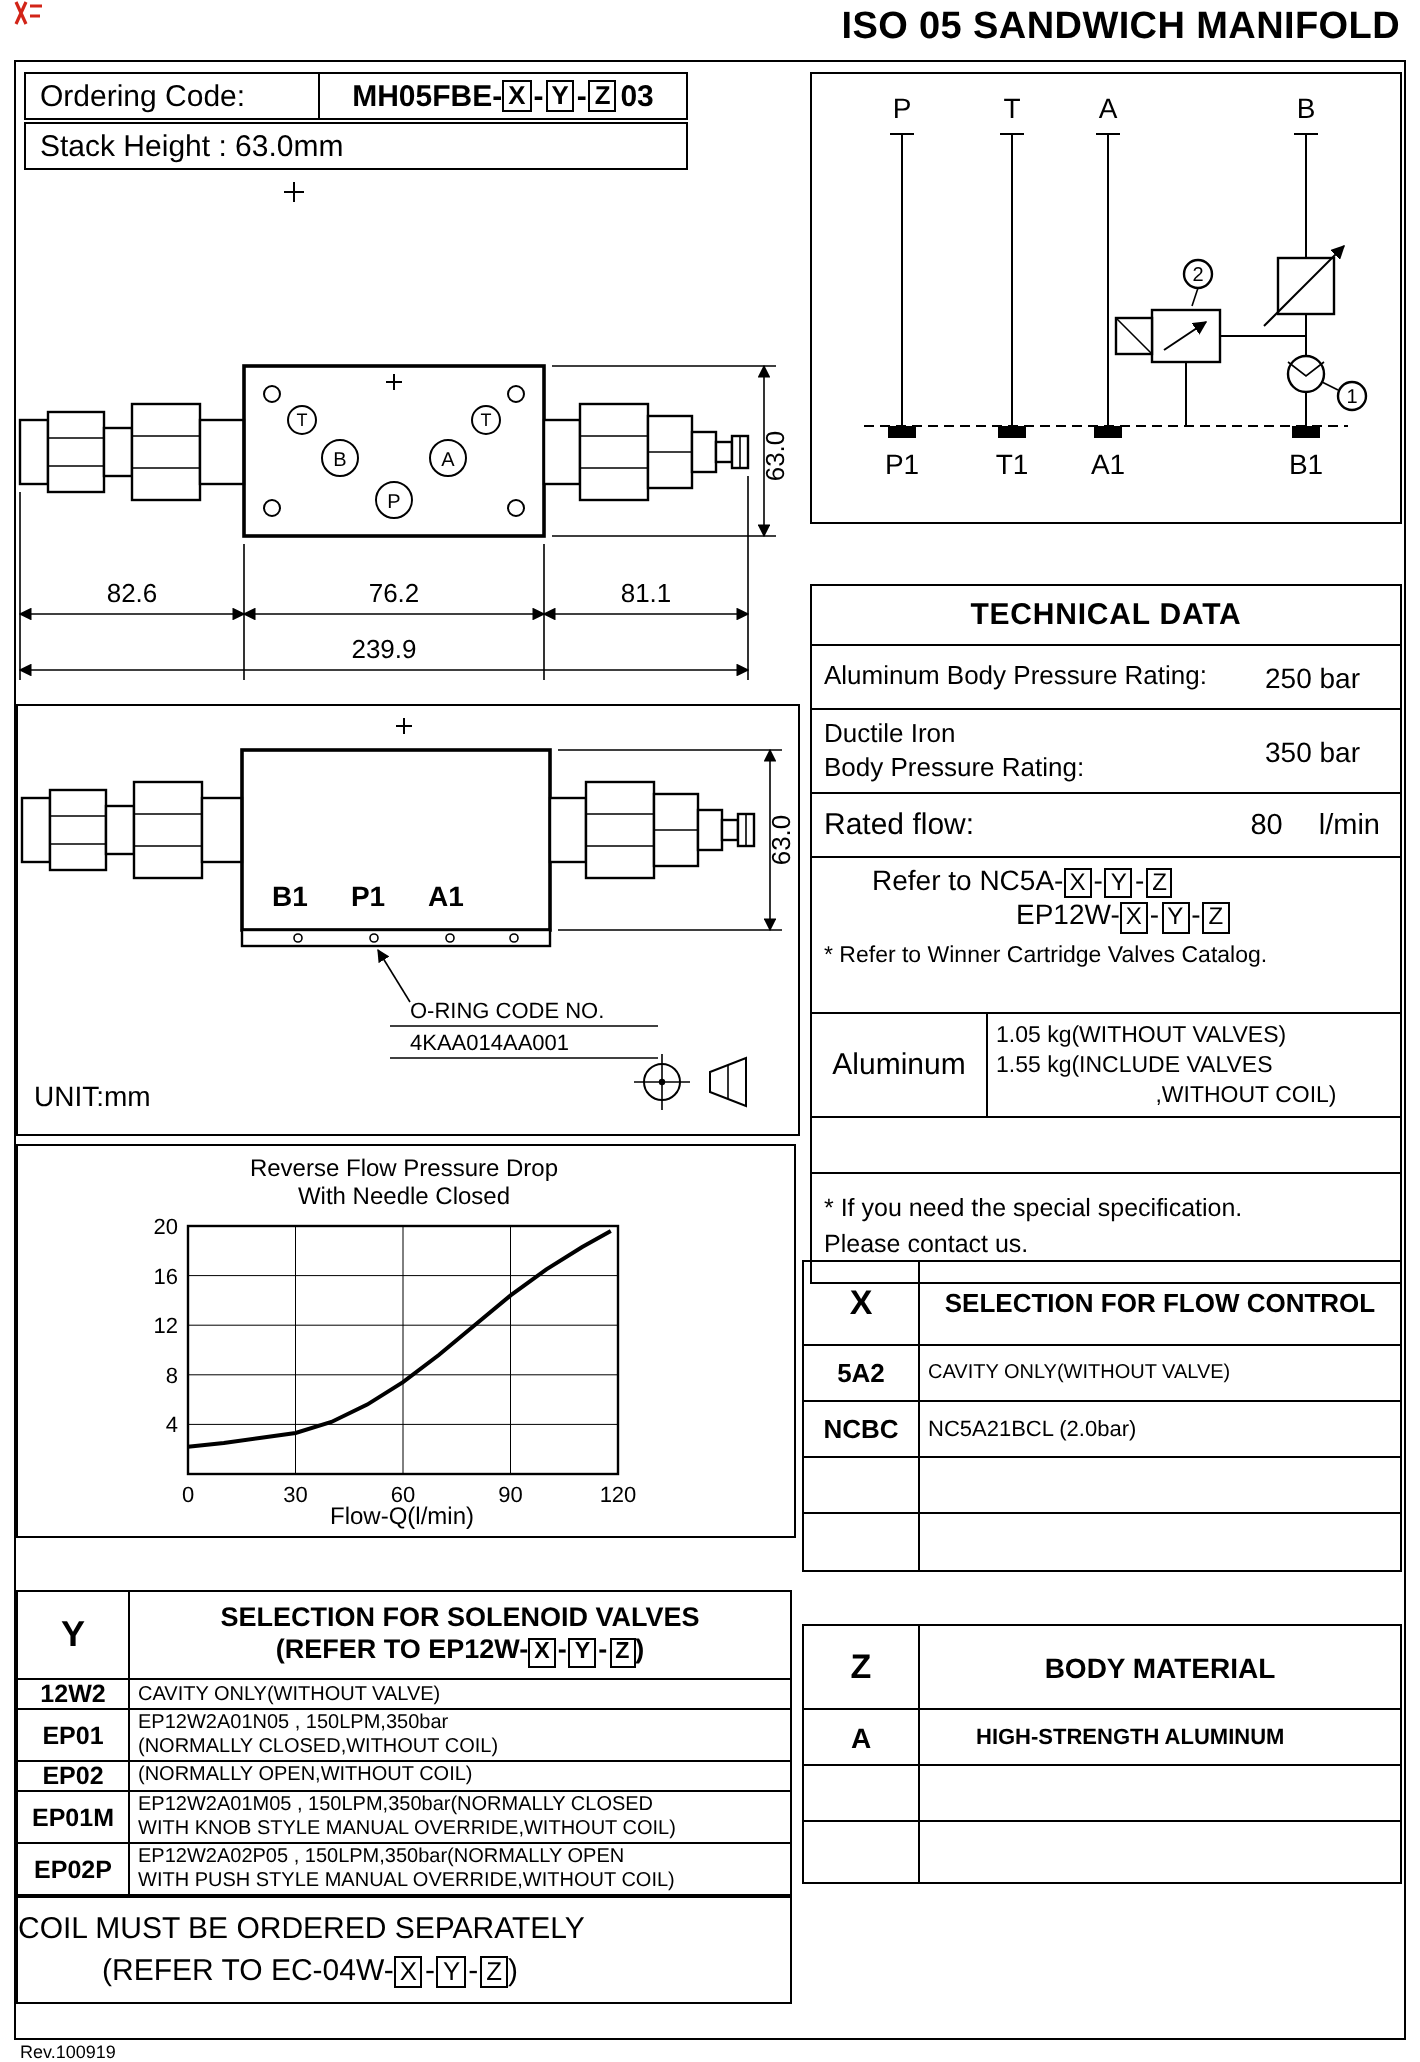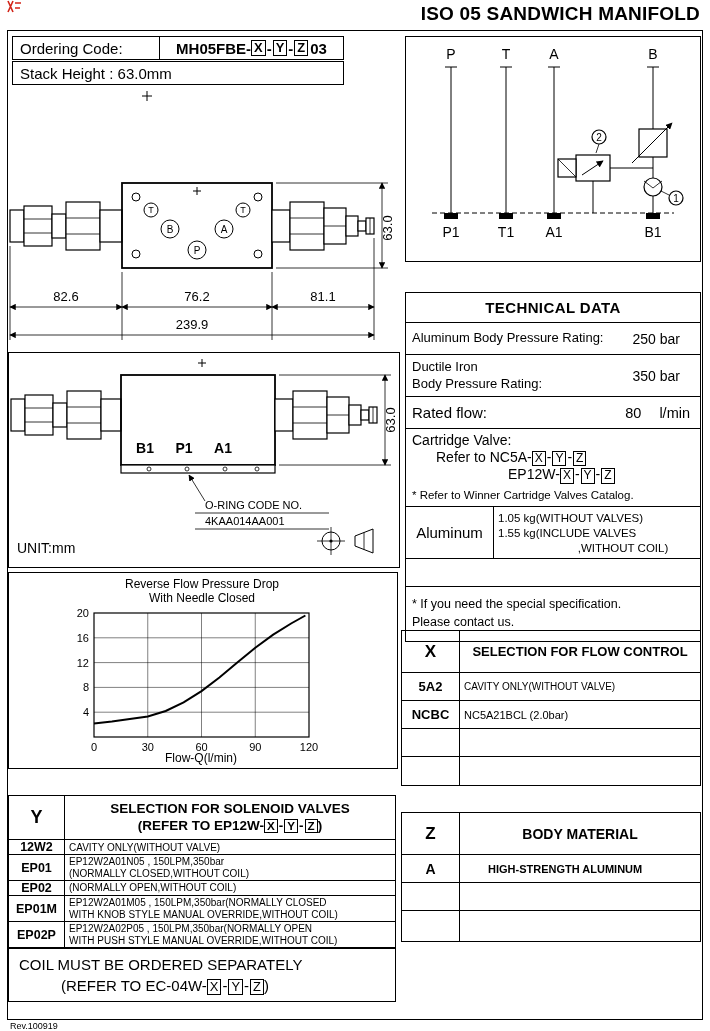--- a/index.html
+++ b/index.html
@@ -103,21 +103,21 @@
 
   .y-table { top:795px; left:8px; width:388px; height:153px; }
   .y-table .hd { height:47px; } .y-table .code { width:56px; }
   .y-table .hd .code { font-size:18px; }
   .y-table .hd .ttl  { font-size:13.5px; line-height:1.2; }
   .y-table .rw { flex:1; } .y-table .rw .code { font-size:12.5px; }
   .y-table .d1 { font-size:10px; }
   .y-table .d2 { font-size:10px; line-height:1.15; }
 
   
-  .coil-note { top:948px; left:8px; width:388px; height:54px; padding:6px 10px 0 10px; font-size:15px; line-height:1.38; }
+  .coil-note { top:948px; left:8px; width:388px; height:54px; padding:6px 10px 0 0; font-size:15px; line-height:1.38; }
   .coil-note .l2 { padding-left:42px; }
 
   .rev { top:1021px; left:10px; font-size:9px; }
 </style>
 </head>
 <body>
 
 <div class="page">
 
   <svg class="abs logo" width="18" height="14" viewBox="0 0 18 14">
@@ -370,21 +370,20 @@
         <div>Body Pressure Rating:</div>
       </span>
       <span class="v">350 bar</span>
     </div>
     <div class="tech-row tr3">
       <span class="grow">Rated flow:</span>
       <span class="v80">80</span>
       <span class="vun">l/min</span>
     </div>
     <div class="cartridge">
-      <div class="c1">Cartridge Valve:</div>
       <div class="c2"><span>Refer to NC5A-</span><span class="boxed">X</span><span class="dash">-</span><span class="boxed">Y</span><span class="dash">-</span><span class="boxed">Z</span></div>
       <div class="c3"><span>EP12W-</span><span class="boxed">X</span><span class="dash">-</span><span class="boxed">Y</span><span class="dash">-</span><span class="boxed">Z</span></div>
       <div class="c4">* Refer to Winner Cartridge Valves Catalog.</div>
     </div>
     <div class="weight">
       <div class="wrow1">
         <div class="wmat">Aluminum</div>
         <div class="wval">
           <div>1.05  kg(WITHOUT VALVES)</div>
           <div>1.55  kg(INCLUDE VALVES</div>

